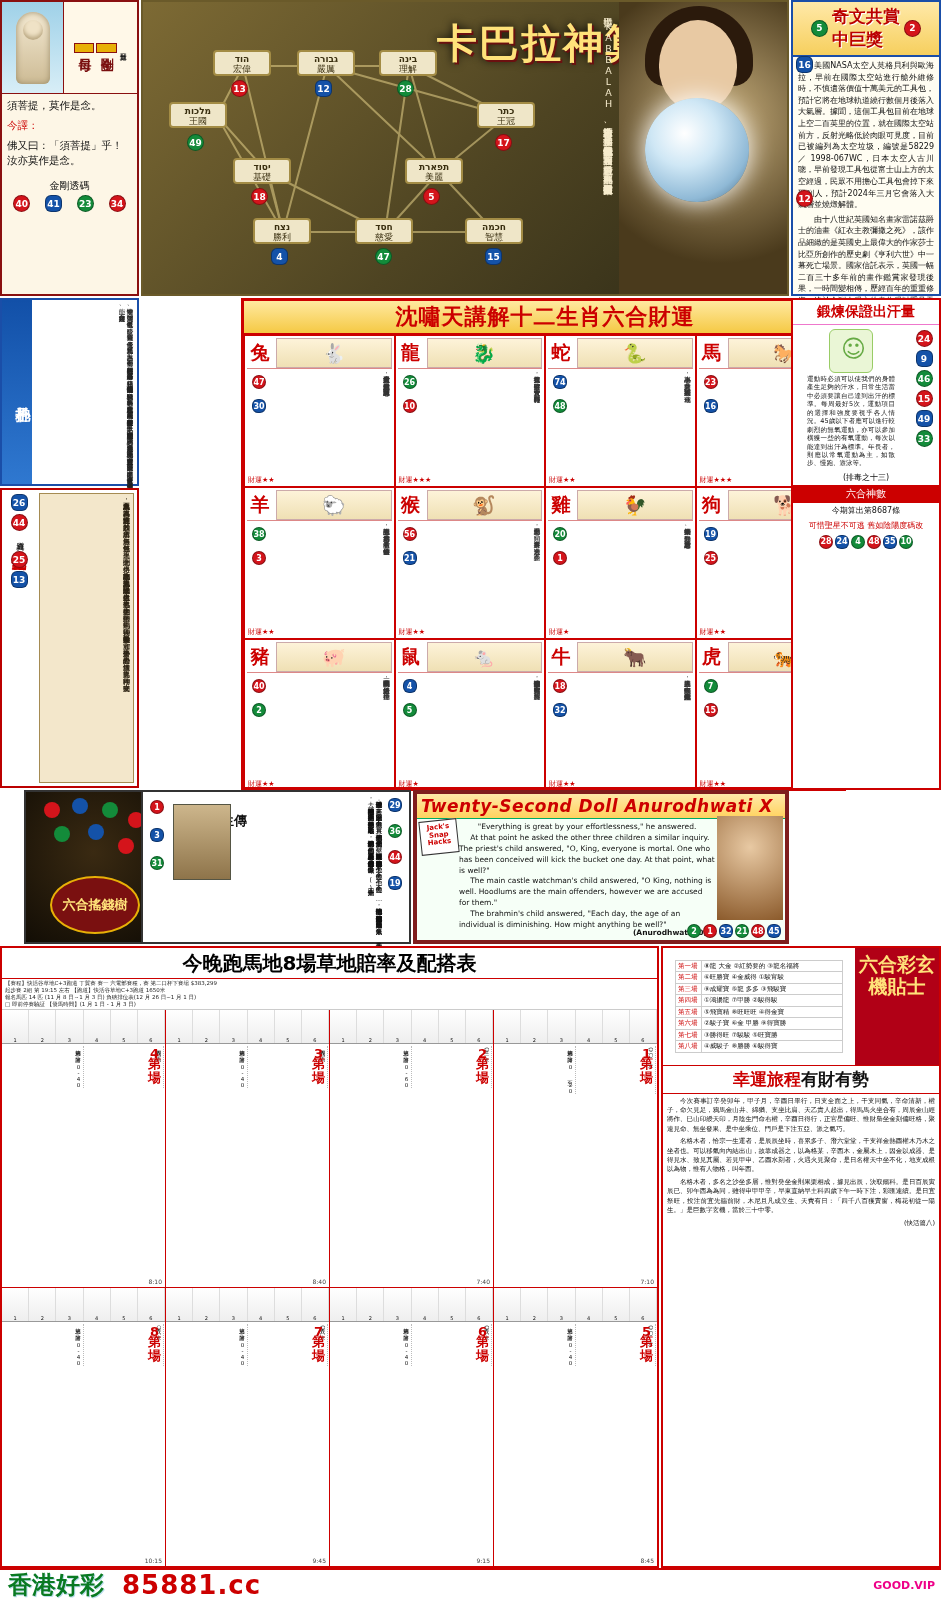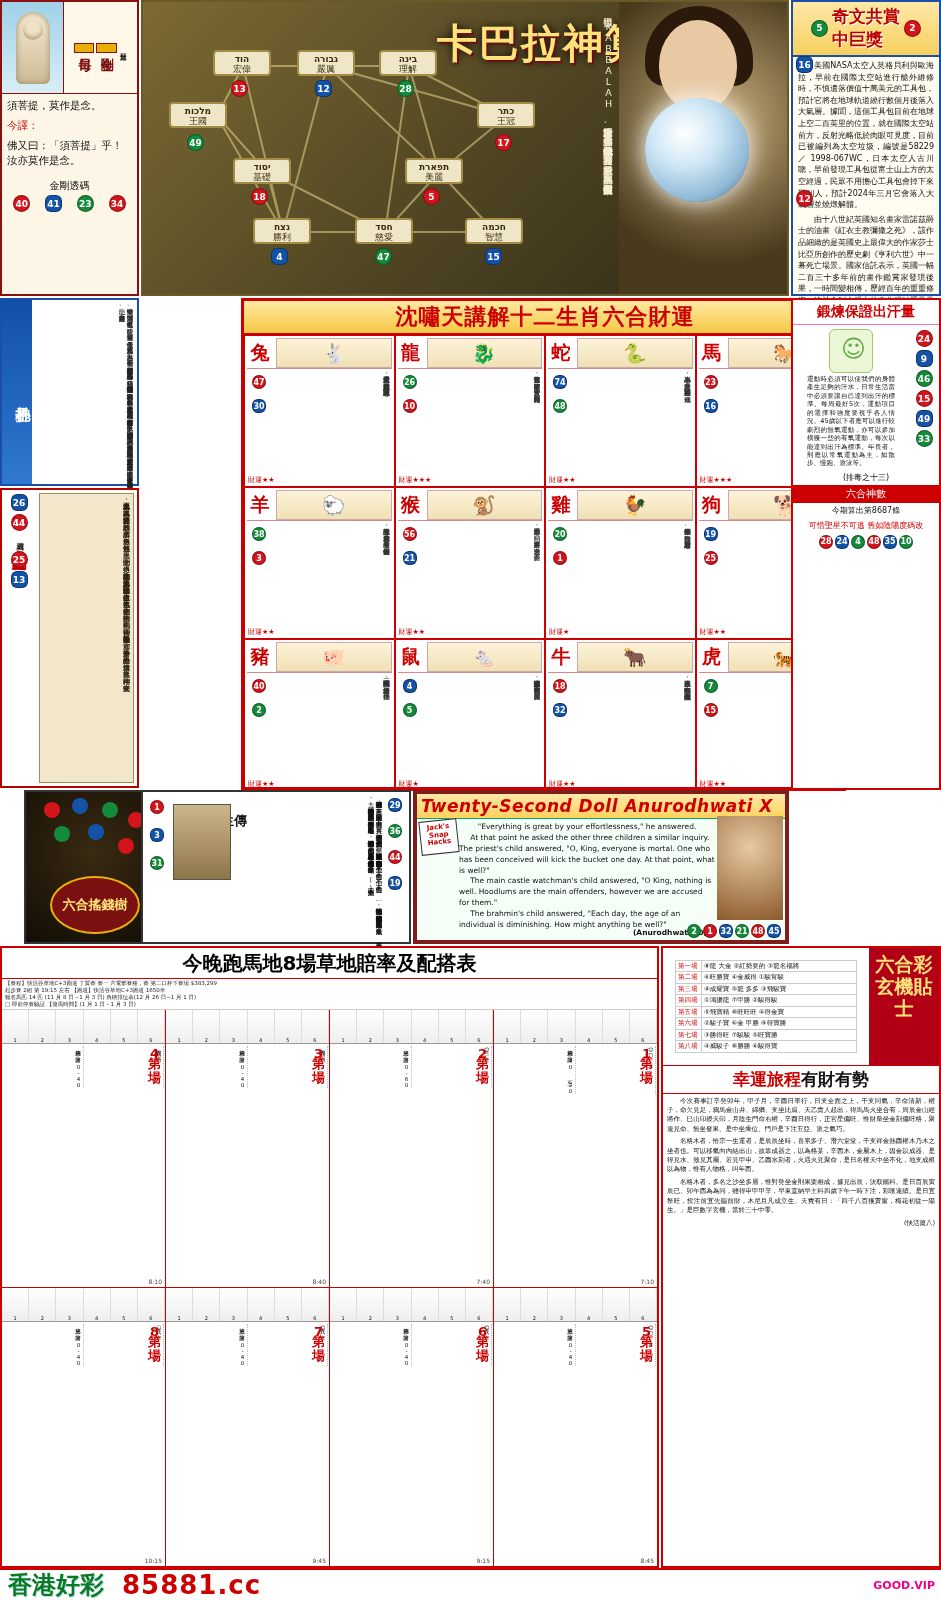--- a/index.html
+++ b/index.html
@@ -265,21 +265,21 @@
     border-right:1px dotted #bbb; padding:0 1px;}
   .race-note{ position:absolute; bottom:2px; right:3px; font-size:6px; color:#444;}
 
   
   #lucky {
     left:661px; top:946px; width:280px; height:622px;
     border:2px solid #c00; background:#fff;
   }
   #lucky-top{ display:flex; border-bottom:1px solid #c00;}
   #lucky-left{ flex:1; padding:12px; font-size:6px; line-height:1.3;}
-  #lucky-right{ width:70px; background:#b10016; color:#ffe27a; text-align:center;
+  #lucky-right{ width:84px; background:#b10016; color:#ffe27a; text-align:center;
     font-size:19px; font-weight:bold; padding:6px 2px; line-height:1.15;}
   .placetbl{ width:100%; border-collapse:collapse; font-size:6.5px;}
   .placetbl td{ border:1px solid #ccc; padding:1px 2px;}
   .placetbl td:first-child{ color:#c00; width:26px;}
   #lucky-banner{ background:#fff; text-align:center; padding:2px 0;
     font-size:17px; font-weight:bold; color:#c00; border-bottom:1px solid #c00;}
   #lucky-banner span.blk{color:#111;}
   #lucky-body{ padding:3px 4px; font-size:6.5px; line-height:1.45; text-align:justify;}
   #lucky-body p{margin:0 0 3px;}
 

